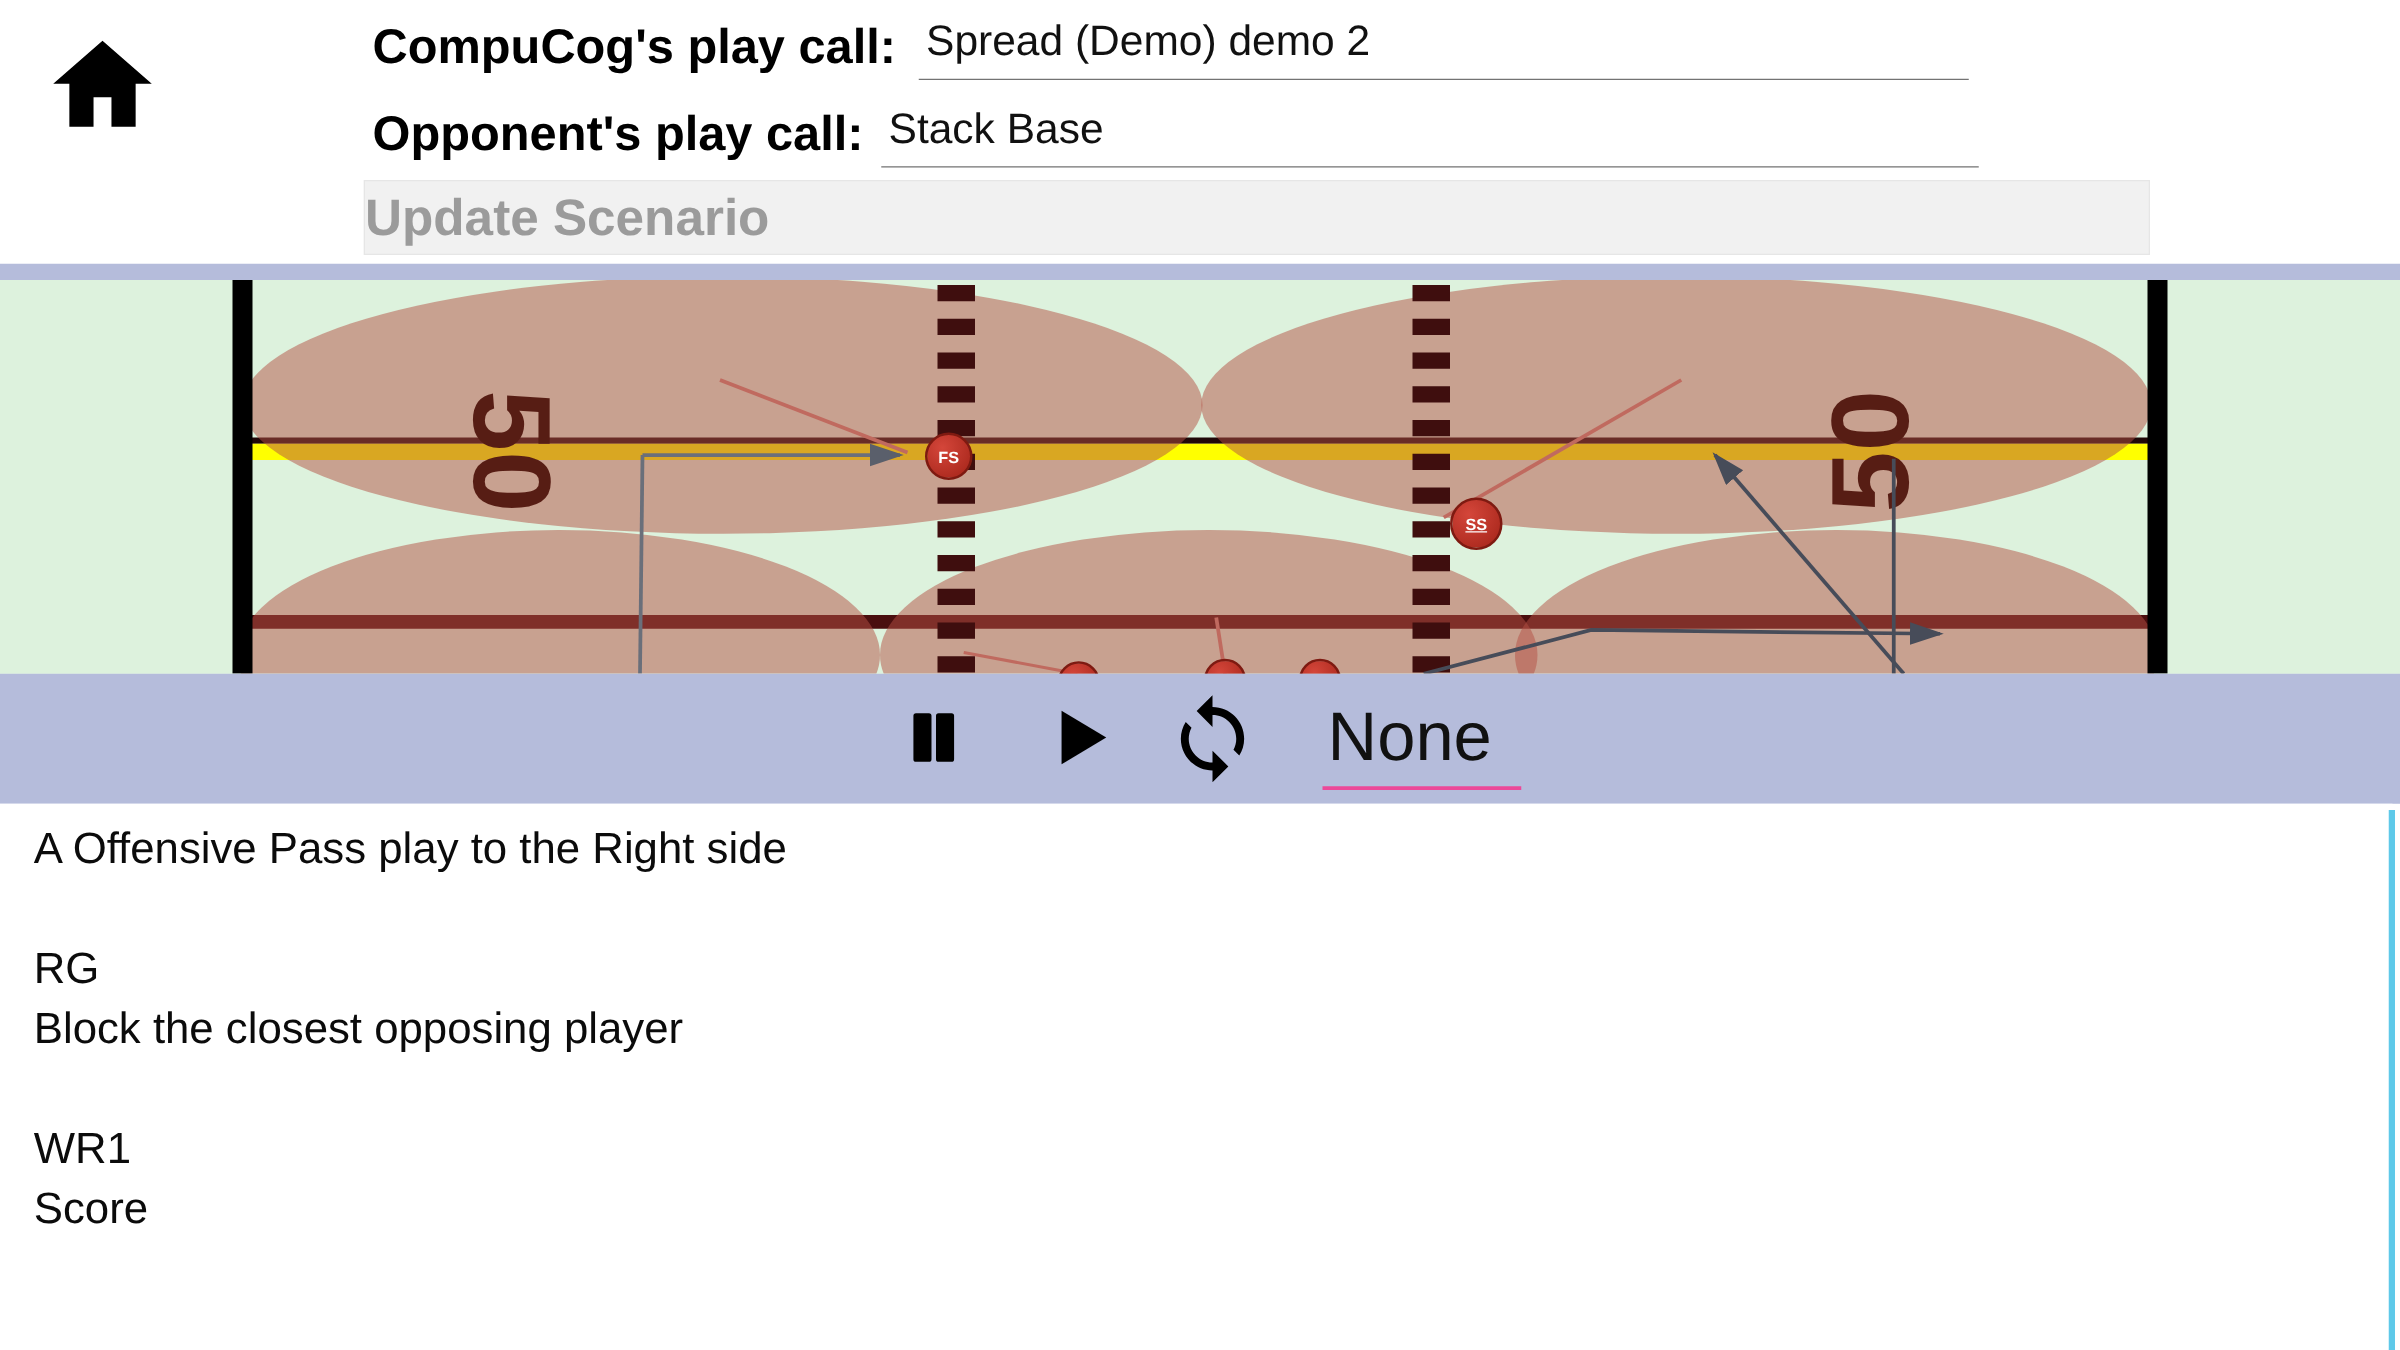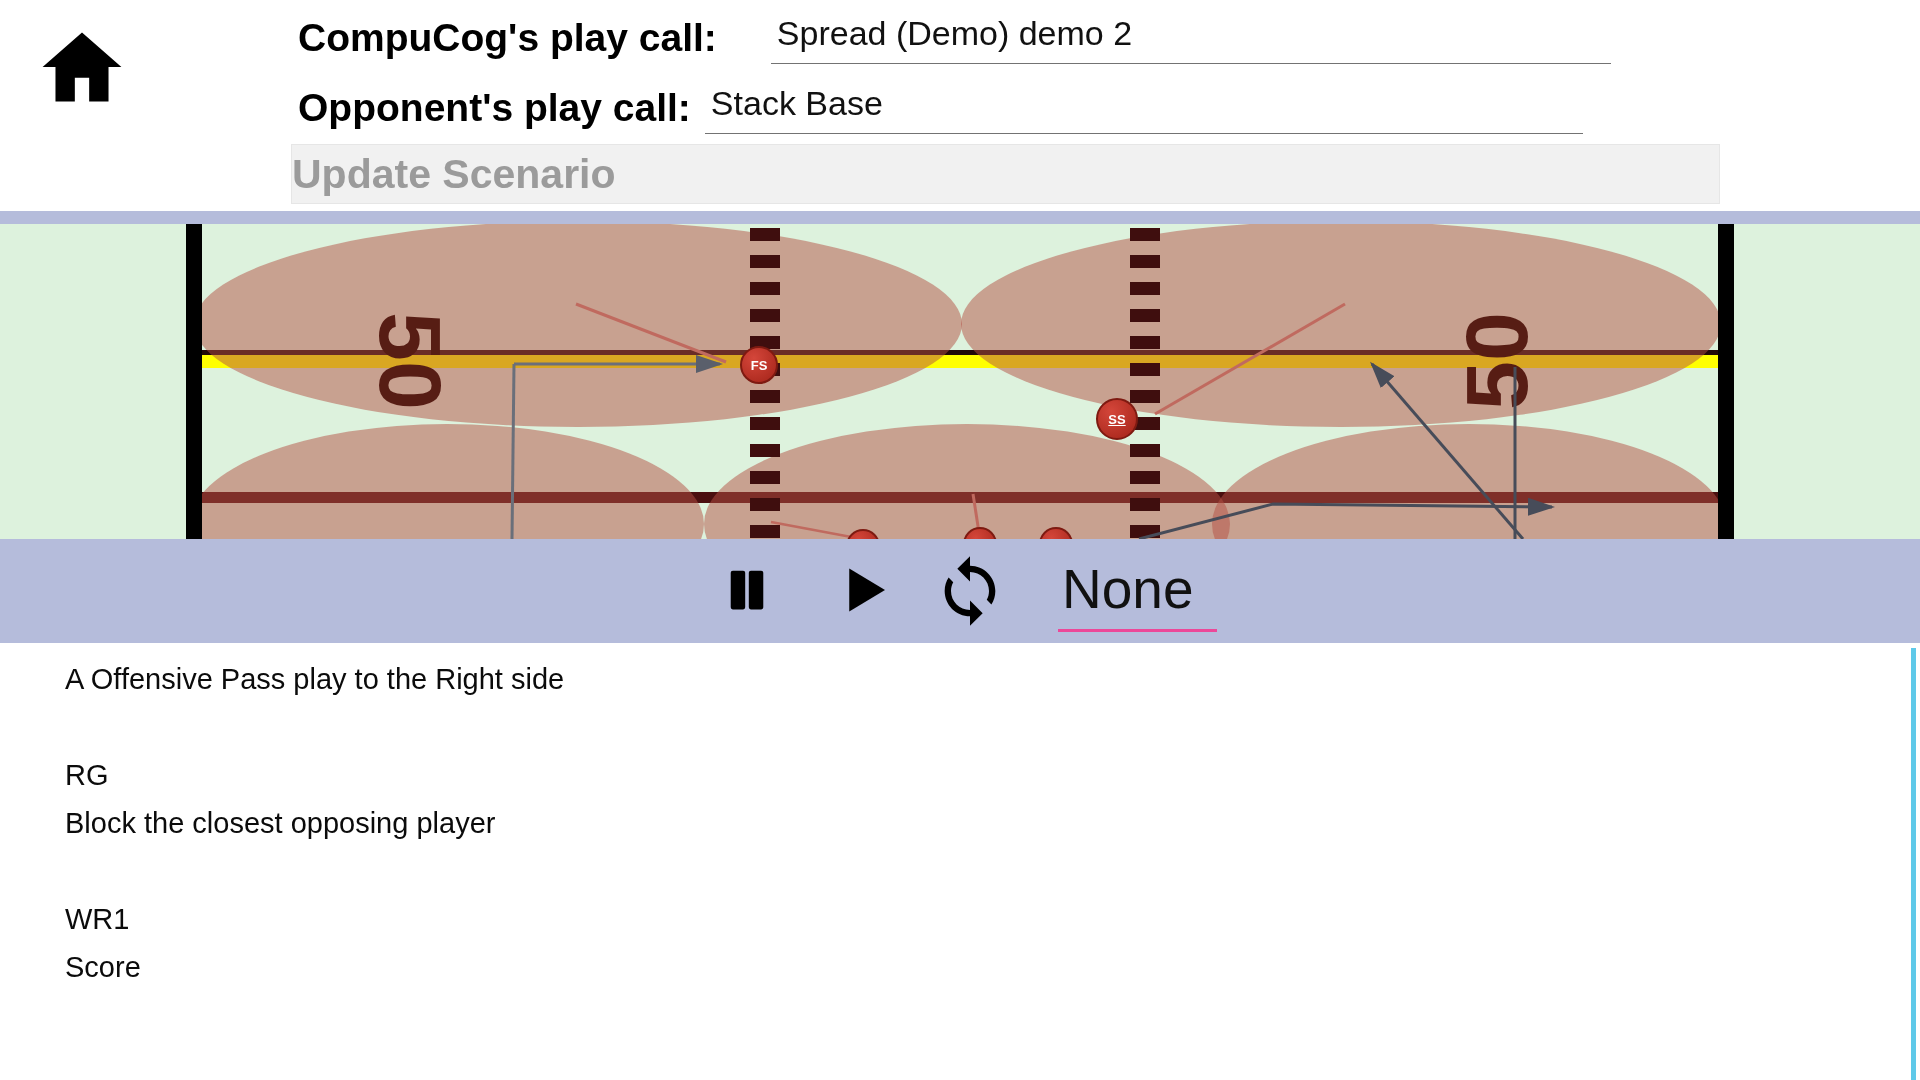--- a/index.html
+++ b/index.html
@@ -17,21 +17,21 @@
   .header {
     position: absolute; left: 0; top: 0; width: 1920px; height: 211px;
     background: #ffffff;
   }
   .home-btn {
     position: absolute; left: 36px; top: 22px; width: 92px; height: 92px;
     background: none; border: none; cursor: pointer;
   }
   .home-btn svg { width: 86px; height: 86px; fill: #000; }
   .call-row { position: absolute; left: 298px; height: 56px; display: flex; align-items: flex-end; }
-  .call-row-1 { top: 8px; gap: 36px; }
+  .call-row-1 { top: 8px; }
   .call-row-2 { top: 78px; }
   .call-label {
     font-size: 39px; font-weight: bold; color: #000; white-space: nowrap;
     line-height: 52px;
   }
   .call-input {
     font-family: "Liberation Sans", sans-serif;
     font-size: 34px; color: #111; border: none; outline: none;
     border-bottom: 1px solid #737373; background: transparent;
     line-height: 52px; padding: 0 0 4px 6px;
@@ -85,21 +85,21 @@
     border-bottom: 3px solid #ec4899;
     padding: 0 24px 8px 4px; cursor: pointer; background: none;
   }
 
   
   .description {
     position: absolute; left: 0; top: 643px; width: 1914px; height: 437px;
     background: #ffffff; padding: 12px 0 0 27px; overflow: hidden;
   }
   .desc-line {
-    font-size: 29px; color: #0b0b0b; line-height: 48px; white-space: pre; margin-left: 38px;
+    font-size: 35px; color: #0b0b0b; line-height: 48px; white-space: pre;
   }
   .scrollbar {
     position: absolute; right: 4px; top: 648px; width: 5px; height: 432px;
     background: #eefafd;
   }
   .scrollbar-thumb {
     position: absolute; left: 0; top: 0; width: 5px; height: 100%;
     background: #5fc9e9; cursor: pointer;
   }
 </style>
@@ -174,21 +174,21 @@
         <line x1="1523" y1="315" x2="1372" y2="140" stroke="#474c59" stroke-width="3" marker-end="url(#ah-dark)"></line>
         <line x1="1515" y1="143" x2="1515" y2="315" stroke="#474c59" stroke-width="3"></line>
         <path d="M1139,315 L1273,280 L1552,283" stroke="#474c59" stroke-width="3" marker-end="url(#ah-dark)"></path>
         <line x1="973" y1="270" x2="980" y2="315" stroke="#c06a5f" stroke-width="3"></line>
         <line x1="771" y1="298" x2="862" y2="315" stroke="#c06a5f" stroke-width="2.5"></line>
       </g>
     </svg>
 
     <div>
         <div class="player" style="left: 740px; top: 122px; width: 38px; height: 38px;">FS</div>
-        <div class="player" style="left: 1096px; top: 174px; width: 42px; height: 42px; text-decoration: underline;">SS</div>
+        <div class="player" style="left: 1160px; top: 174px; width: 42px; height: 42px; text-decoration: underline;">SS</div>
         <div class="player" style="left: 846px; top: 305px; width: 34px; height: 34px;">W</div>
         <div class="player" style="left: 963px; top: 303px; width: 34px; height: 34px;">M</div>
         <div class="player" style="left: 1039px; top: 303px; width: 34px; height: 34px;">S</div>
       </div>
   </div>
 
   <div class="controls">
     <button class="ctrl-btn pause-btn">
       <span>
         <svg viewBox="0 0 24 24" width="62" height="62">

